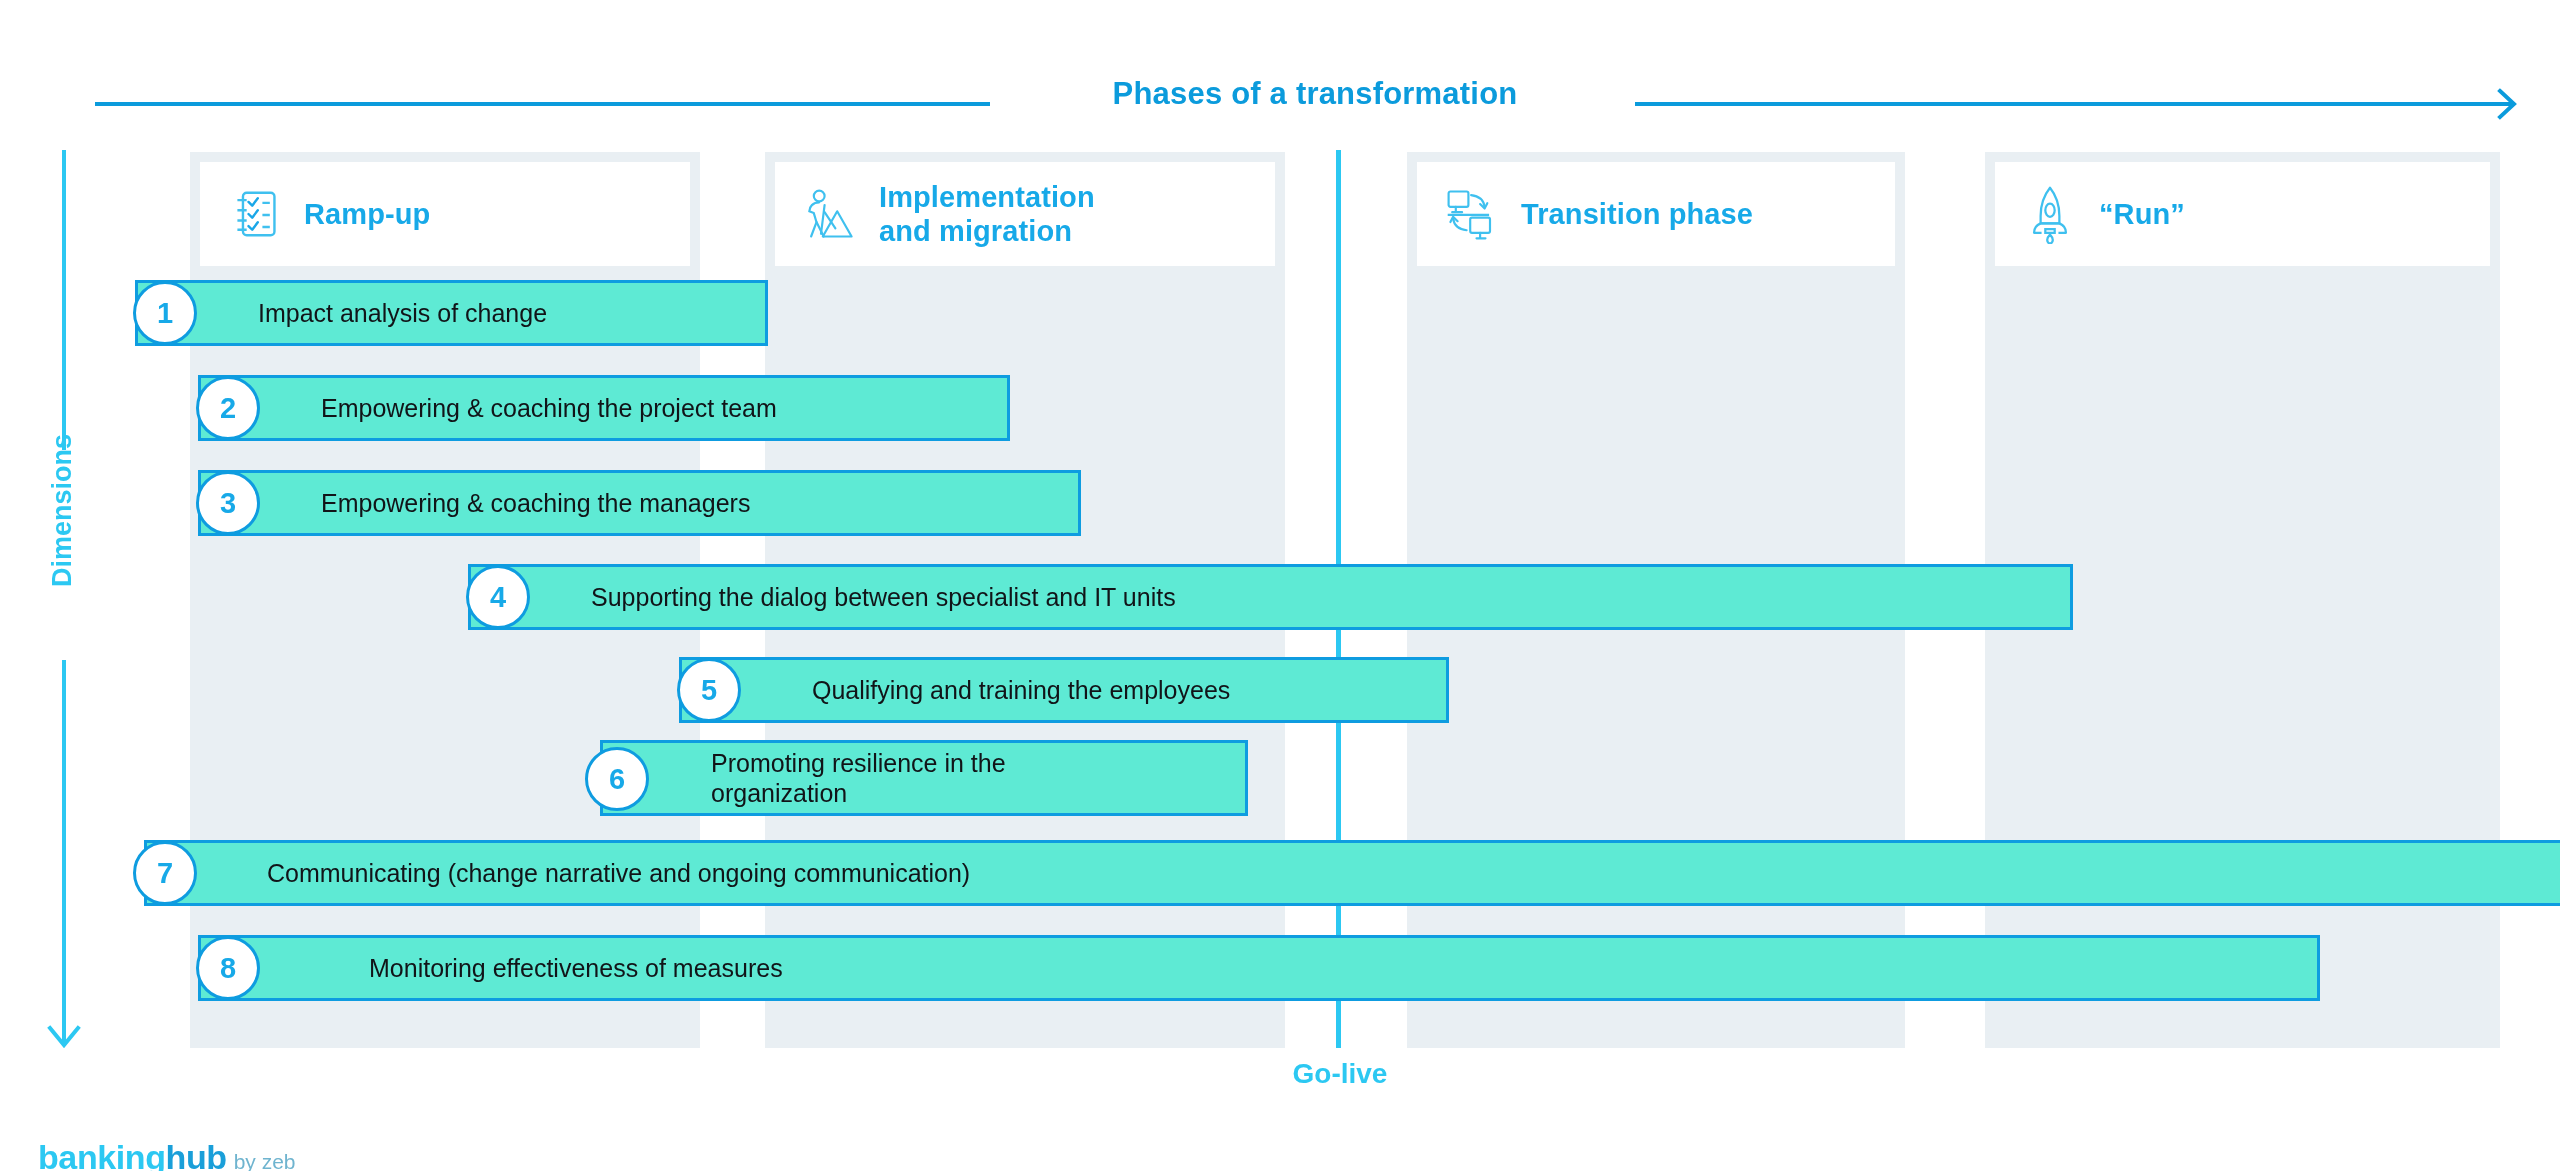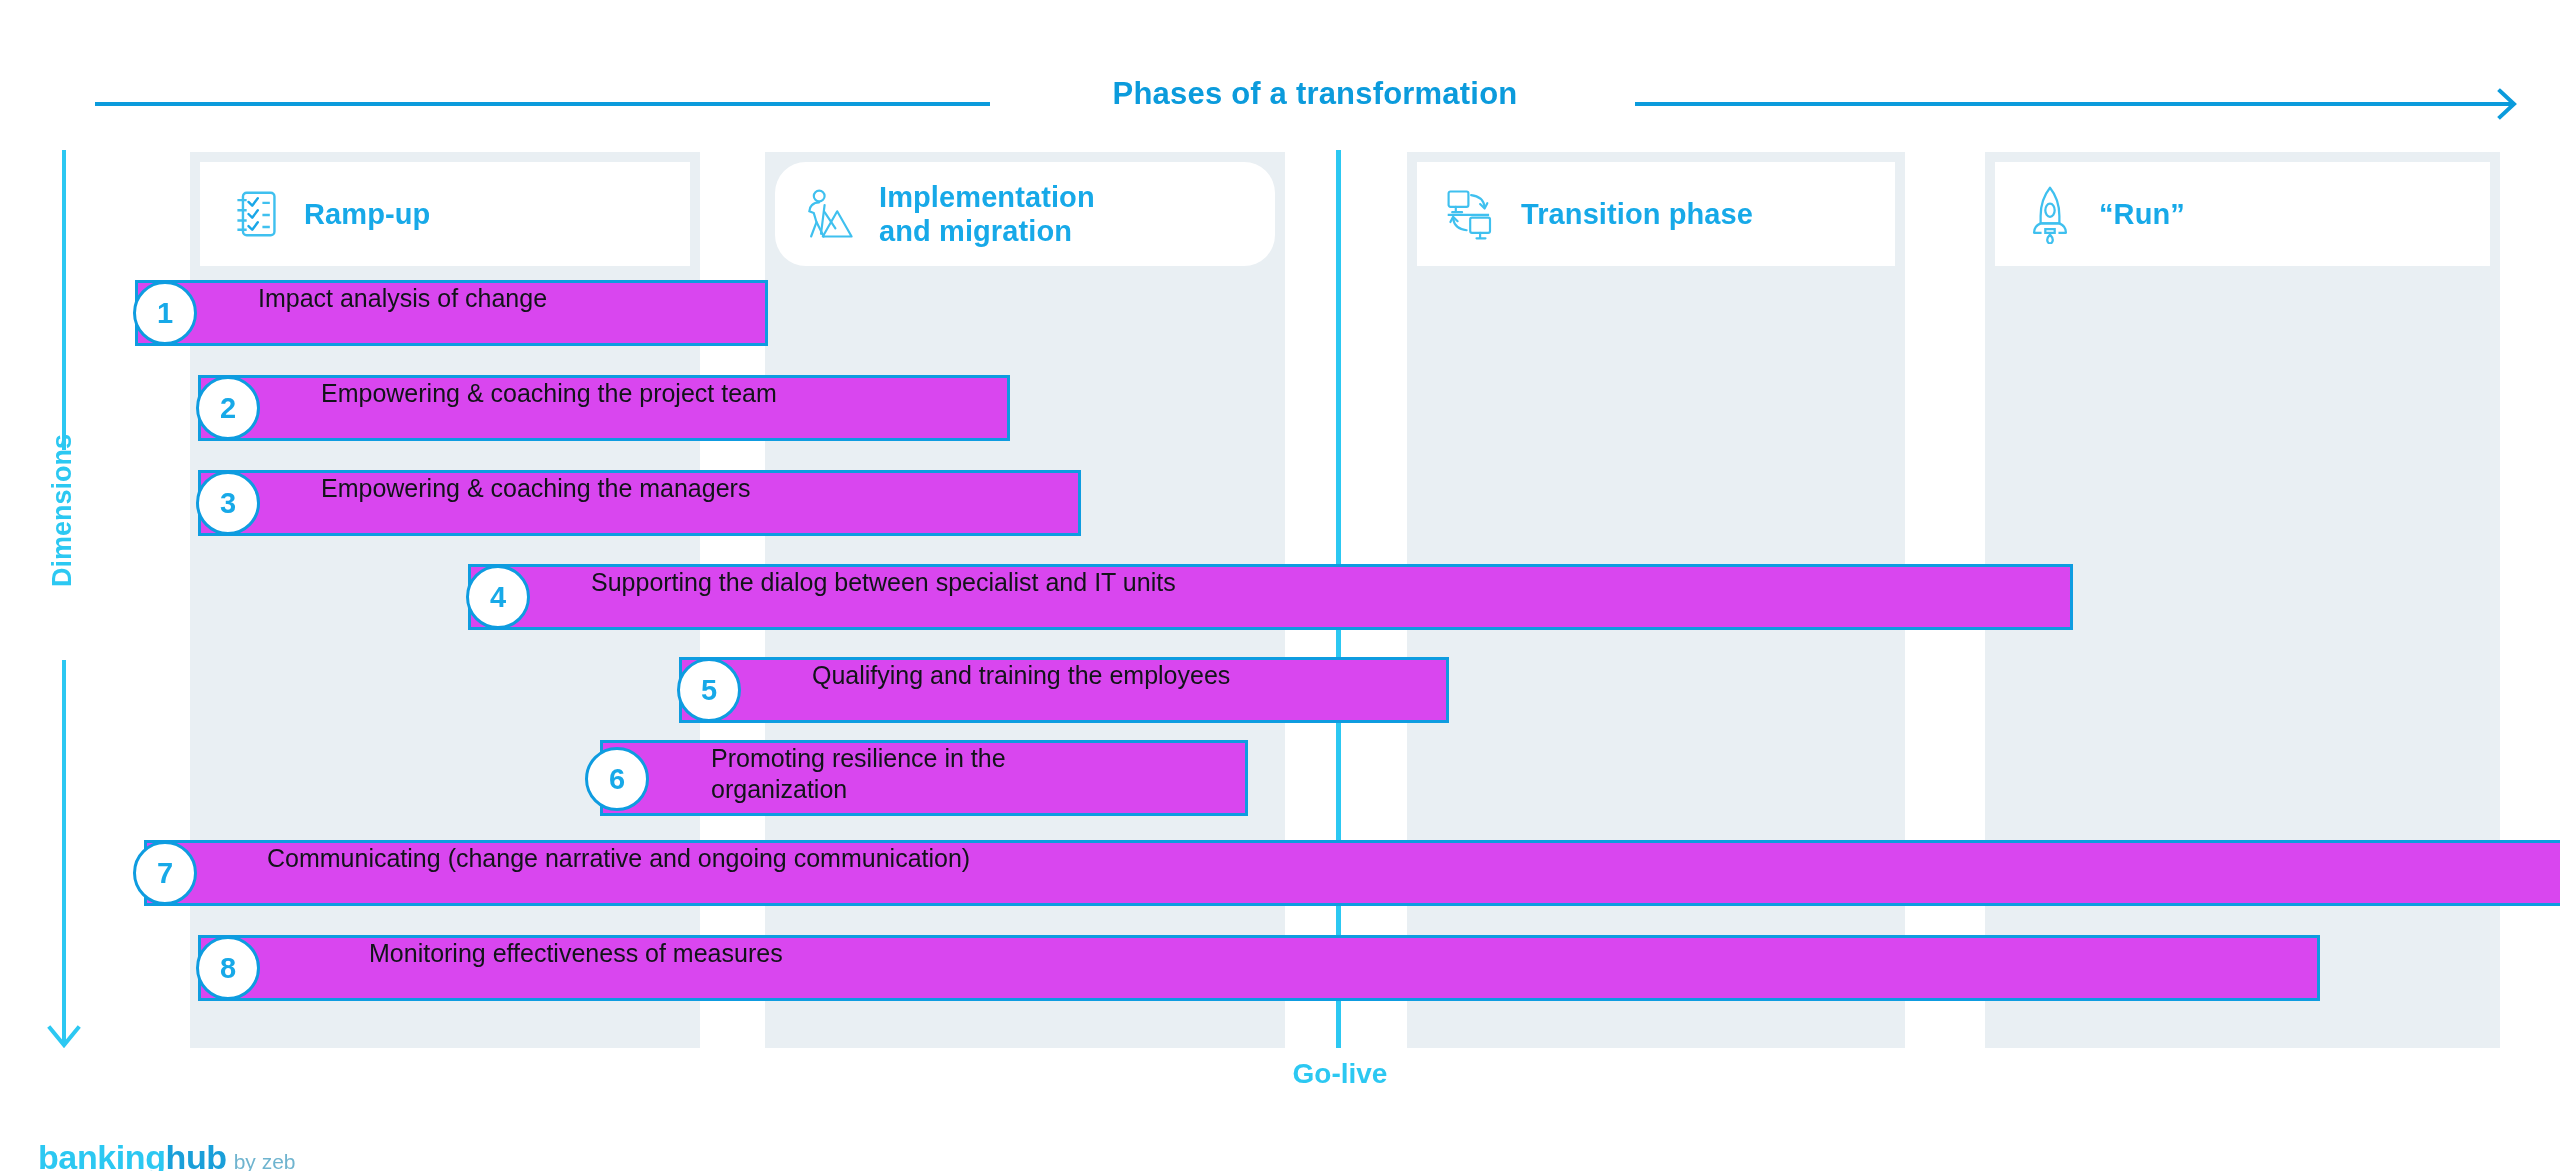--- a/index.html
+++ b/index.html
@@ -103,23 +103,24 @@
     width: 320px;
     text-align: center;
     color: #2cc8f2;
     font-size: 28px;
     font-weight: 700;
   }
 
   
   .bar {
     position: absolute;
-    background: #d946ef;
+    background: #5eead4;
     border: 3px solid #0e9ce0;
     display: flex;
+    align-items: center;
   }
   .bar .bar-text {
     color: #111418;
     font-size: 25px;
     line-height: 1.22;
     padding-right: 18px;
   }
   .num {
     position: absolute;
     width: 64px; height: 64px;
@@ -179,21 +180,21 @@
         <path d="M8 14h10M8 25h10M8 36h10M8 46h10" stroke="#3fc0ef" stroke-width="2.6" fill="none"></path>
         <path d="M20 16l4 4 6-8" stroke="#1aa7e8" stroke-width="2.6" fill="none" stroke-linecap="round" stroke-linejoin="round"></path>
         <path d="M20 29l4 4 6-8" stroke="#1aa7e8" stroke-width="2.6" fill="none" stroke-linecap="round" stroke-linejoin="round"></path>
         <path d="M20 42l4 4 6-8" stroke="#1aa7e8" stroke-width="2.6" fill="none" stroke-linecap="round" stroke-linejoin="round"></path>
         <path d="M35 17h8M35 30h8M35 43h8" stroke="#3fc0ef" stroke-width="2.6" fill="none"></path>
       </svg>
     </span>
     <span class="ttl">Ramp-up</span>
   </div>
 
-  <div class="col-head" style="left:775px; top:122px; width:500px; height:104px;border-radius:31px;">
+  <div class="col-head" style="left:775px; top:122px; width:500px; height:104px;">
     <span class="ico">
       <svg viewBox="0 0 60 58" width="56" height="54">
         <circle cx="18" cy="9" r="6" fill="none" stroke="#3fc0ef" stroke-width="2.4"></circle>
         <path d="M18 16c-7 0-11 5-11 10l5 2 3 10-6 16" fill="none" stroke="#3fc0ef" stroke-width="2.4" stroke-linecap="round"></path>
         <path d="M15 38l8 16" fill="none" stroke="#3fc0ef" stroke-width="2.4" stroke-linecap="round"></path>
         <path d="M24 19l-4 32" fill="none" stroke="#3fc0ef" stroke-width="2.4" stroke-linecap="round"></path>
         <path d="M24 27l12 18" fill="none" stroke="#3fc0ef" stroke-width="2.4" stroke-linecap="round"></path>
         <path d="M38 26 L54 54 L22 54 Z" fill="none" stroke="#3fc0ef" stroke-width="2.4" stroke-linejoin="round"></path>
       </svg>
     </span>

